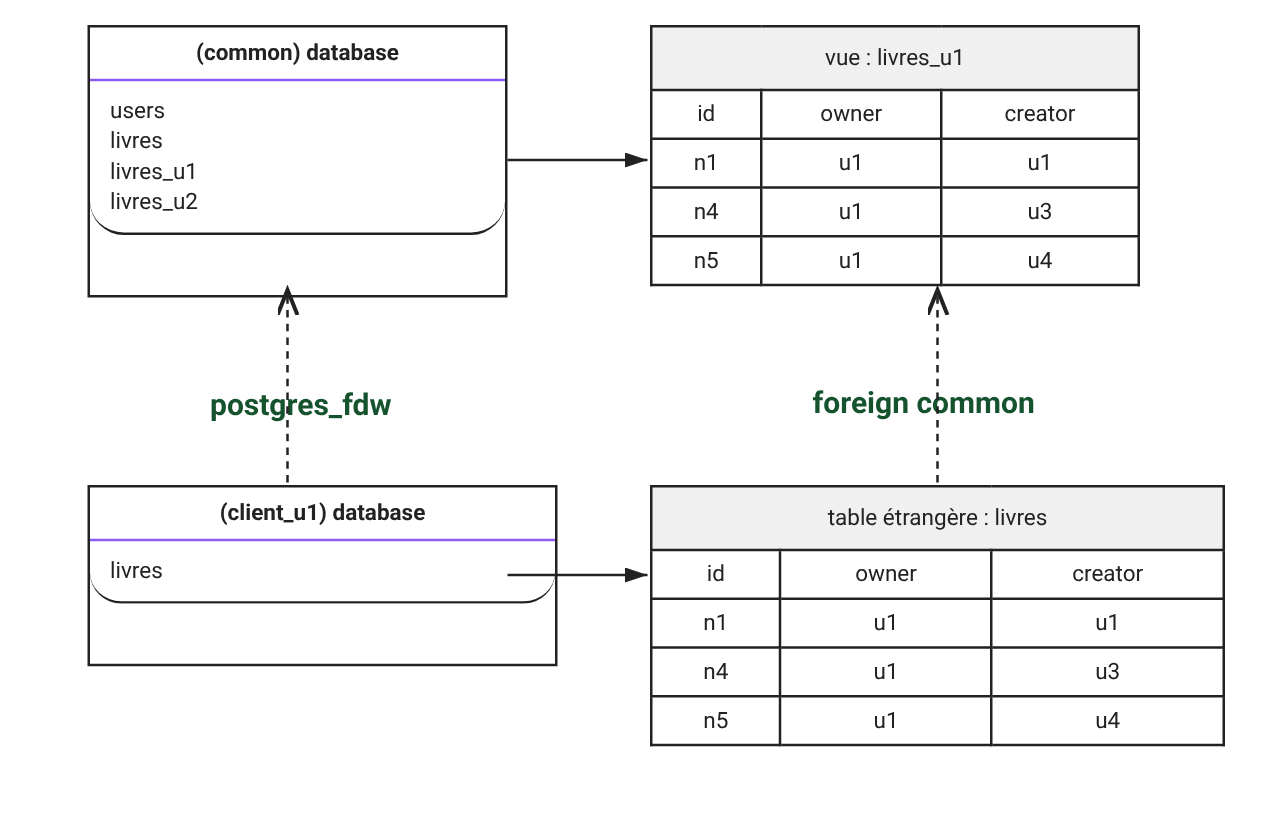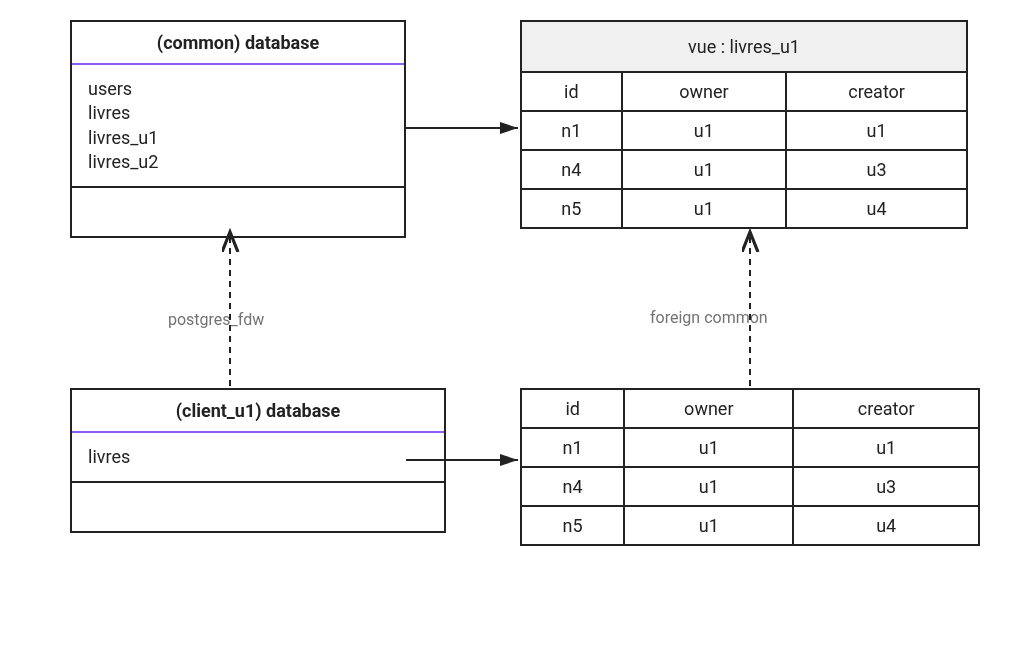--- a/index.html
+++ b/index.html
@@ -22,20 +22,21 @@
       padding: 10px 8px;
       border-bottom: 2px solid #8b5cf6;
       font-size: 18px;
     }
     .db-body {
       padding: 12px 16px;
       border-bottom: 2px solid #222;
       min-height: 60px;
       font-size: 18px;
       line-height: 1.35;
+      border-radius: 27px;
     }
     .db-footer { height: 48px; }
 
     .data-table {
       position: absolute;
       border-collapse: collapse;
     }
     .data-table th, .data-table td {
       border: 2px solid #222;
       text-align: center;
@@ -45,23 +46,23 @@
     }
     .data-table .tbl-title {
       font-size: 18px;
       font-weight: 400;
       padding: 14px 10px;
       background: #f1f0f0;
     }
 
     .conn-label {
       position: absolute;
-      font-weight: 400;
-      font-size: 16px;
-      color: #737373;
+      font-weight: 700;
+      font-size: 24px;
+      color: #14532d;
     }
 
     svg.overlay {
       position: absolute;
       top: 0; left: 0;
       width: 1013px; height: 656px;
       pointer-events: none;
     }
   </style>
 </head>
@@ -79,21 +80,21 @@
 </div>
 
 <div class="db-box" style="left:70px; top:388px; width:376px;">
   <div class="db-title">(client_u1) database</div>
   <div class="db-body" style="min-height:46px;">
     <div>livres</div>
   </div>
   <div class="db-footer"></div>
 </div>
 
-<table class="data-table" style="left:520px; top:20px; width:448px;">
+<table class="data-table" style="left:520px; top:20px; width:392px;">
   <tbody>
       <tr>
         <th colspan="3" class="tbl-title">vue : livres_u1</th>
       </tr>
   <tr>
     <td>id</td>
     <td>owner</td>
     <td>creator</td>
   </tr>
   <tr>
@@ -109,20 +110,23 @@
   <tr>
     <td>n5</td>
     <td>u1</td>
     <td>u4</td>
   </tr>
 </tbody>
   </table>
 
 <table class="data-table" style="left:520px; top:388px; width:460px;">
   <tbody>
+      <tr>
+        <th colspan="3" class="tbl-title">table étrangère : livres</th>
+      </tr>
   <tr>
     <td>id</td>
     <td>owner</td>
     <td>creator</td>
   </tr>
   <tr>
     <td>n1</td>
     <td>u1</td>
     <td>u1</td>
   </tr>

